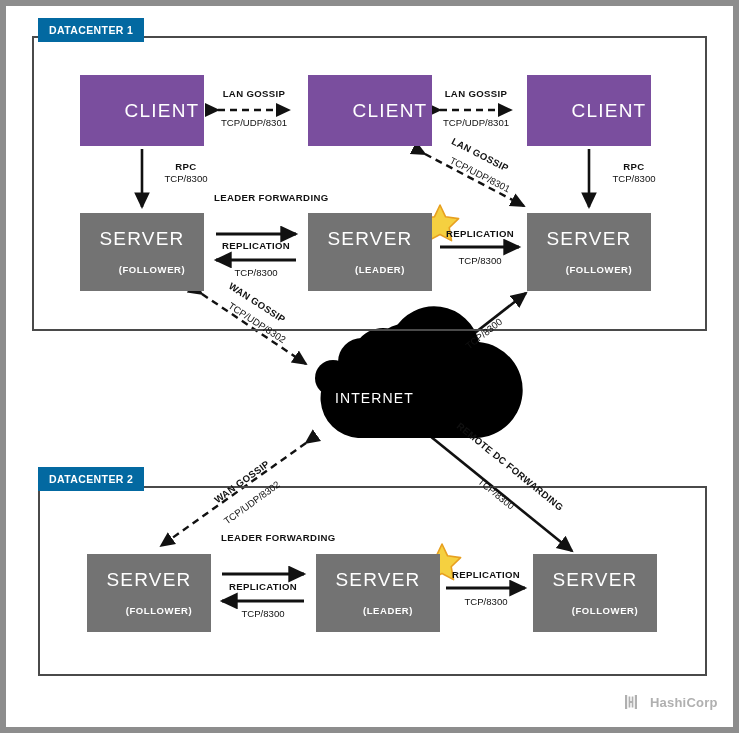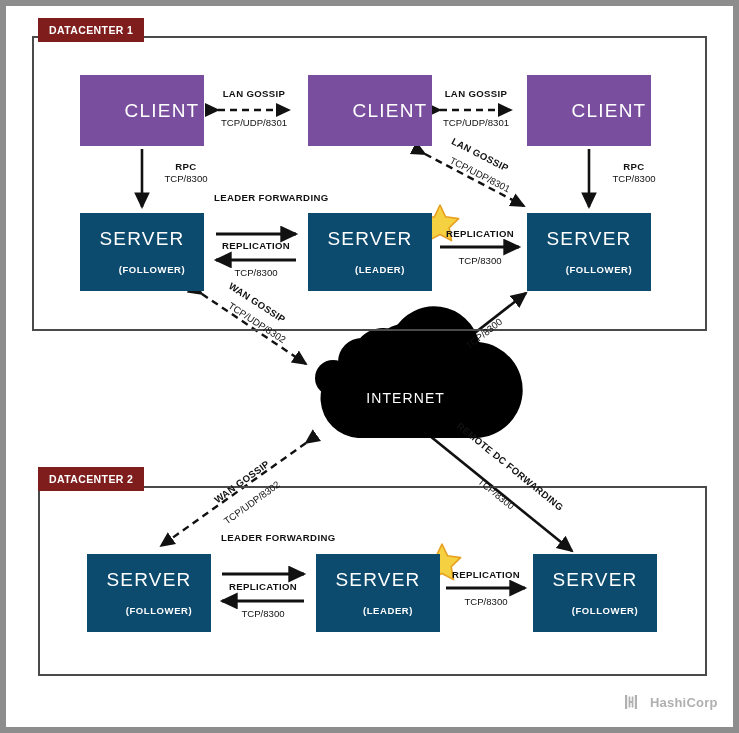--- a/index.html
+++ b/index.html
@@ -27,42 +27,42 @@
     width: 727px; height: 721px;
     pointer-events: none;
   }
   .dc-frame {
     position: absolute;
     border: 2px solid #4a4a4a;
     background: transparent;
   }
   .dc-tab {
     position: absolute;
-    background: #7f1d1d;
+    background: #0369a1;
     color: #ffffff;
     font-size: 10.5px;
     font-weight: bold;
     letter-spacing: 0.4px;
     display: flex;
     align-items: center;
     padding: 0 11px;
     height: 24px;
     white-space: nowrap;
   }
   .node {
     position: absolute;
     display: flex;
     flex-direction: column;
     align-items: center;
     justify-content: center;
     color: #ffffff;
     text-align: center;
   }
   .node.client { background: #7a4e9e; padding-left: 40px; }
-  .node.server { background: #0c4a6e; gap: 14px; }
+  .node.server { background: #737373; gap: 14px; }
   .node-title {
     font-size: 19px;
     font-weight: 300;
     letter-spacing: 1.2px;
     line-height: 1.05;
   }
   .node-sub {
     font-size: 9.5px;
     font-weight: bold;
     letter-spacing: 0.6px;
@@ -277,21 +277,21 @@
       <span class="b">WAN GOSSIP</span>
     </div>
     <div class="lbl rot" style="left:200px; top:311px; width:102px; transform:rotate(33deg);">
       <span class="n">TCP/UDP/8302</span>
     </div>
 
     <div class="lbl rot" style="left:440px; top:322px; width:76px; transform:rotate(-38deg);">
       <span class="n">TCP/8300</span>
     </div>
 
-    <div class="cloud-text" style="left:329px; top:384px; width:110px; text-align:right;">
+    <div class="cloud-text" style="left:329px; top:384px; width:110px; text-align:left;">
       <span>INTERNET</span>
     </div>
 
     <div class="dc-frame" style="left:32px; top:480px; width:669px; height:190px;"></div>
     <div class="dc-tab" style="left:32px; top:461px;">
       <span>DATACENTER 2</span>
     </div>
 
     <div class="lbl rot" style="left:190px; top:470px; width:92px; transform:rotate(-36deg);">
       <span class="b">WAN GOSSIP</span>

